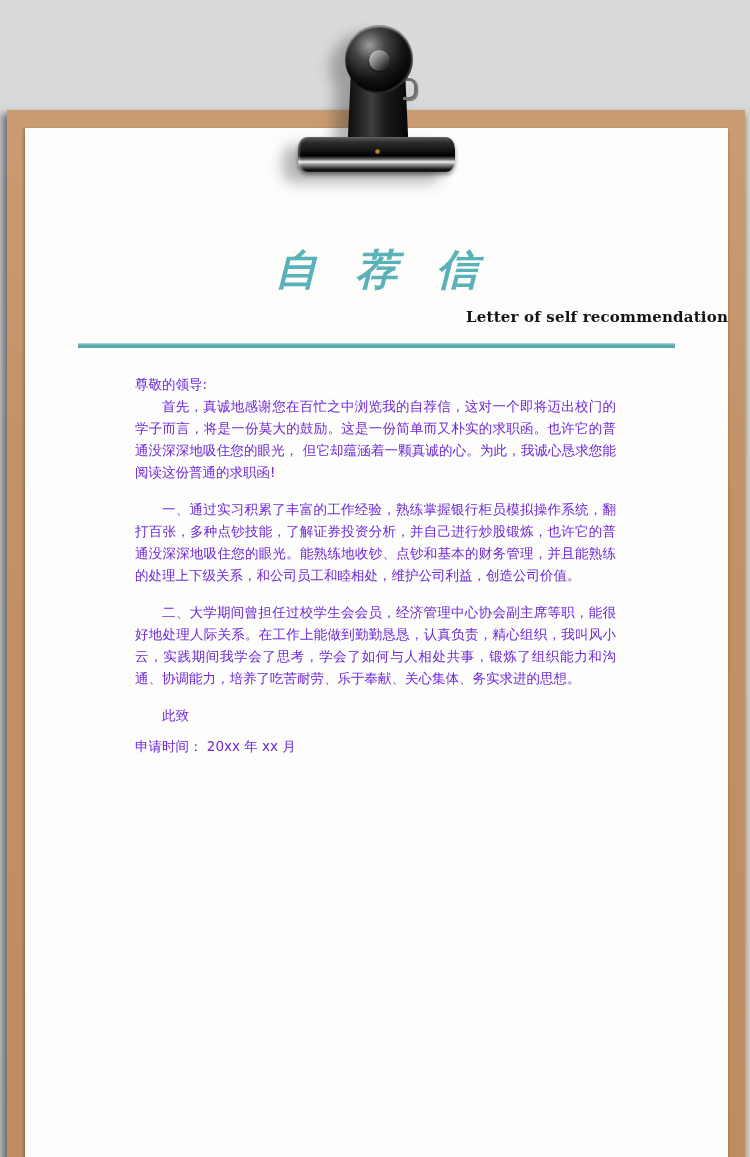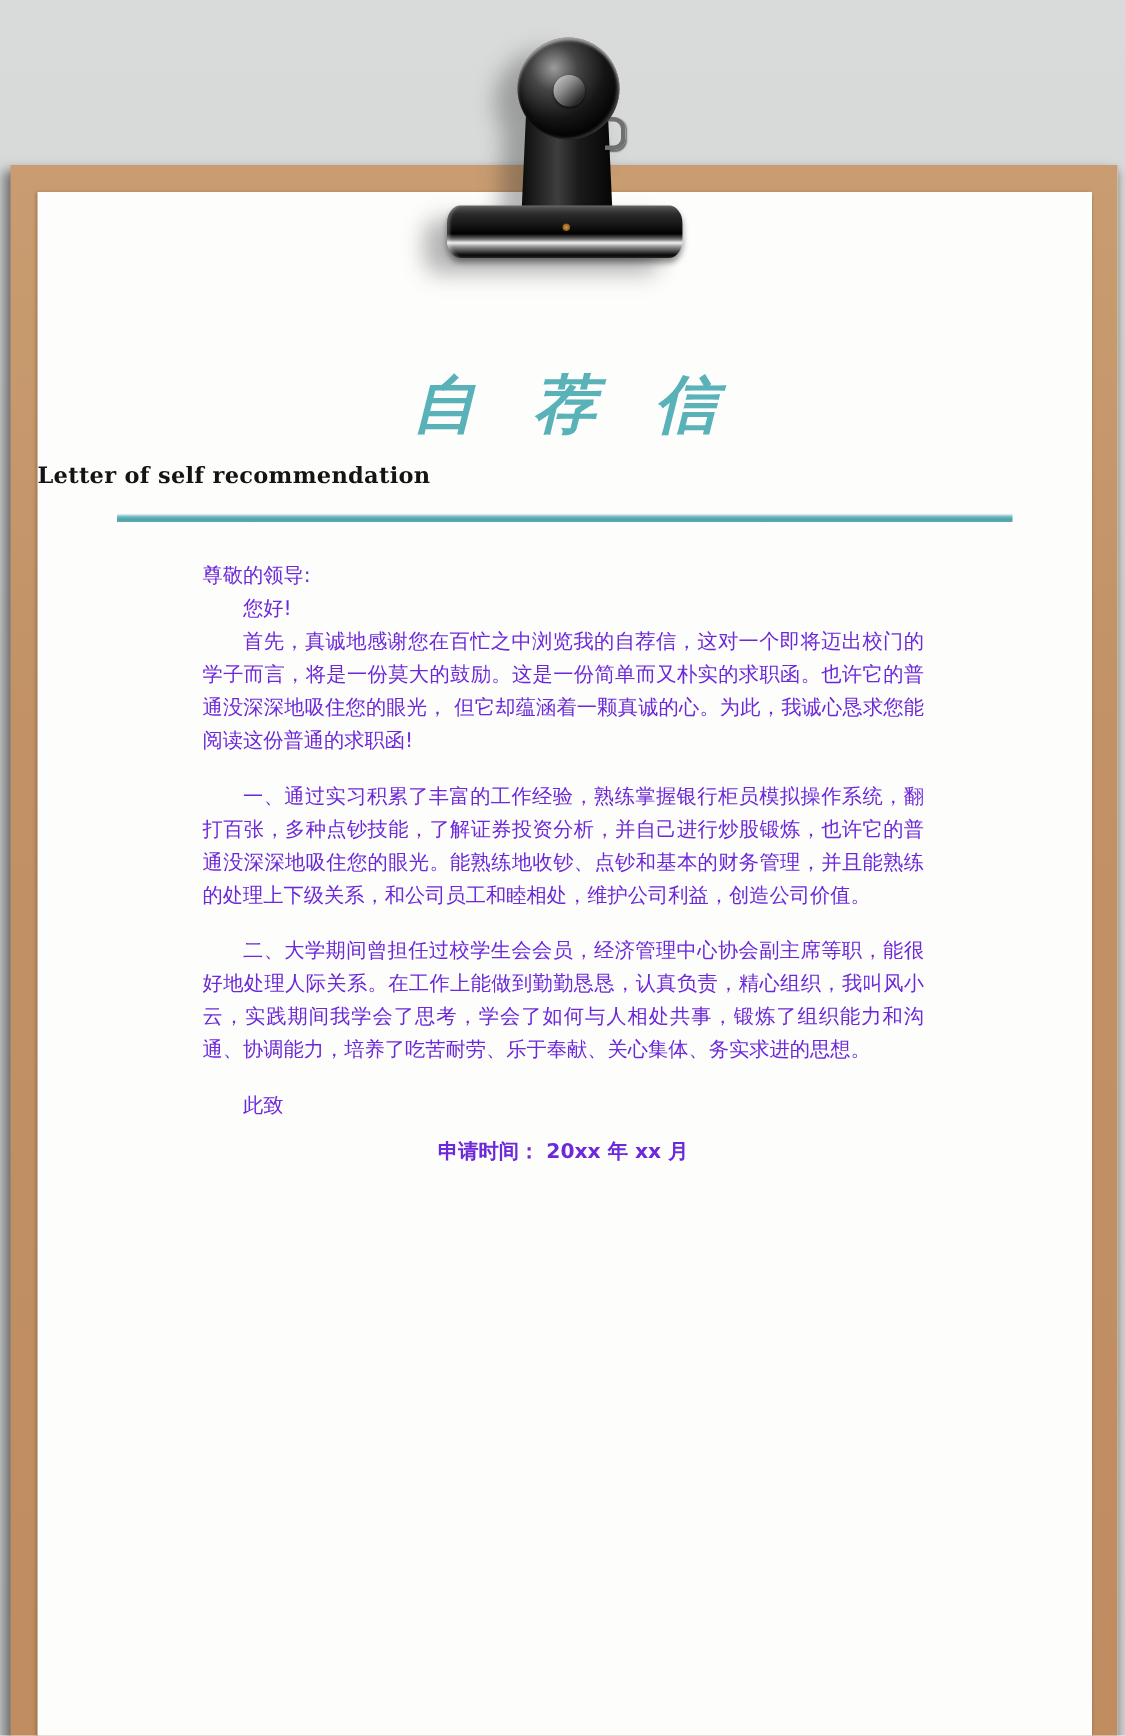--- a/index.html
+++ b/index.html
@@ -25,21 +25,21 @@
   }
 
   .title{
     margin:117px 0 0;text-align:center;
     font-family:"DejaVu Serif","Liberation Serif",serif;
     font-weight:bold;font-size:42px;line-height:50px;
     color:#58b2b8;letter-spacing:12px;text-indent:12px;
     font-style:italic;
   }
   .subtitle{
-    margin-top:13px;text-align:left;
+    margin-top:13px;text-align:right;
     font-family:"DejaVu Serif","Liberation Serif",serif;
     font-weight:bold;font-size:15px;color:#141414;letter-spacing:0.2px;
   }
   .divider{
     height:4px;margin:17px 53px 0;
     background:linear-gradient(180deg,#7fc2c6 0%,#4fa3aa 55%,#5aabb1 100%);
     border-top:1px solid #a8d5d8;
   }
 
   .letter{
@@ -49,21 +49,21 @@
   }
   .letter p{margin:0;text-indent:2em;}
   .letter p.salutation{text-indent:0;}
   .letter p.para{margin-bottom:15px;}
   .letter p.cizhi{margin-top:12px;}
   .sign-row{
     display:flex;justify-content:space-between;align-items:baseline;
     margin-top:14px;
   }
   .sign-row .applicant{margin-right:24px;}
-  .date-row{text-align:center;margin-top:9px;font-weight:bold;}
+  .date-row{text-align:left;margin-top:9px;}
 
   
   .clip{
     position:absolute;left:270px;top:20px;width:200px;height:165px;
     filter:drop-shadow(-15px 9px 7px rgba(45,45,48,0.35));
   }
   .clip-neck{
     position:absolute;left:77px;top:55px;width:62px;height:82px;
     background:linear-gradient(90deg,#0a0a0a 0%,#3e3e3e 40%,#1b1b1b 62%,#050505 100%);
     clip-path:polygon(6% 0,94% 0,100% 100%,0 100%);
@@ -101,21 +101,20 @@
 
   <div class="clipboard">
     <div class="paper">
 
       <h1 class="title">自 荐 信</h1>
       <div class="subtitle">Letter of self recommendation</div>
       <div class="divider"></div>
 
       <div class="letter">
         <p class="salutation">尊敬的领导:</p>
-        <p class="greeting">您好!</p>
         <p class="para">首先，真诚地感谢您在百忙之中浏览我的自荐信，这对一个即将迈出校门的学子而言，将是一份莫大的鼓励。这是一份简单而又朴实的求职函。也许它的普通没深深地吸住您的眼光， 但它却蕴涵着一颗真诚的心。为此，我诚心恳求您能阅读这份普通的求职函!</p>
         <p class="para">一、通过实习积累了丰富的工作经验，熟练掌握银行柜员模拟操作系统，翻打百张，多种点钞技能，了解证券投资分析，并自己进行炒股锻炼，也许它的普通没深深地吸住您的眼光。能熟练地收钞、点钞和基本的财务管理，并且能熟练的处理上下级关系，和公司员工和睦相处，维护公司利益，创造公司价值。</p>
         <p class="para">二、大学期间曾担任过校学生会会员，经济管理中心协会副主席等职，能很好地处理人际关系。在工作上能做到勤勤恳恳，认真负责，精心组织，我叫风小云，实践期间我学会了思考，学会了如何与人相处共事，锻炼了组织能力和沟通、协调能力，培养了吃苦耐劳、乐于奉献、关心集体、务实求进的思想。</p>
         <p class="cizhi">此致</p>
 
         <div class="date-row">
           <span>申请时间：  20xx 年 xx 月</span>
         </div>
       </div>
 

